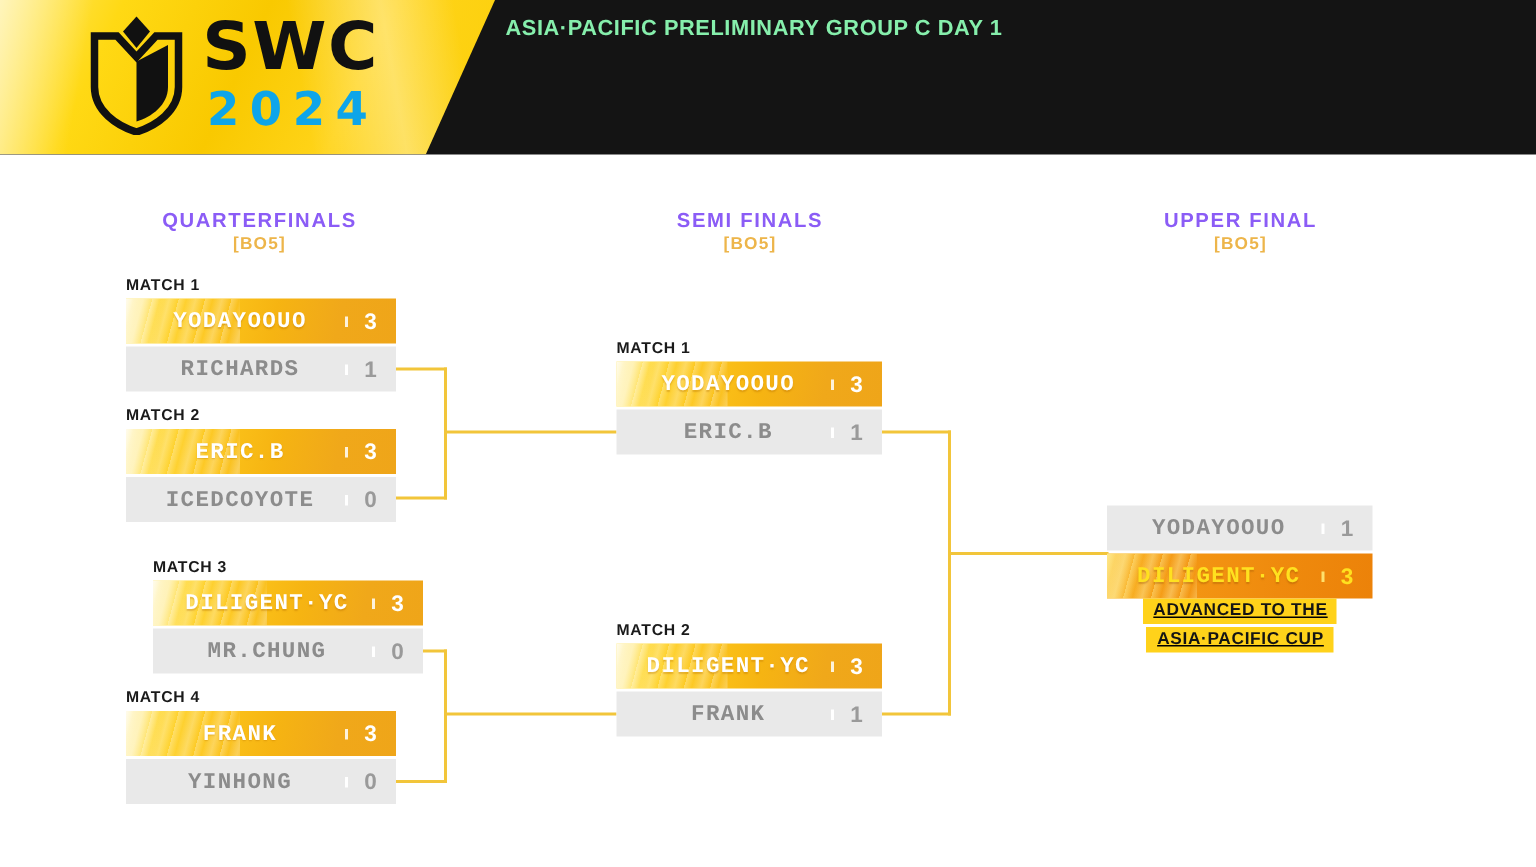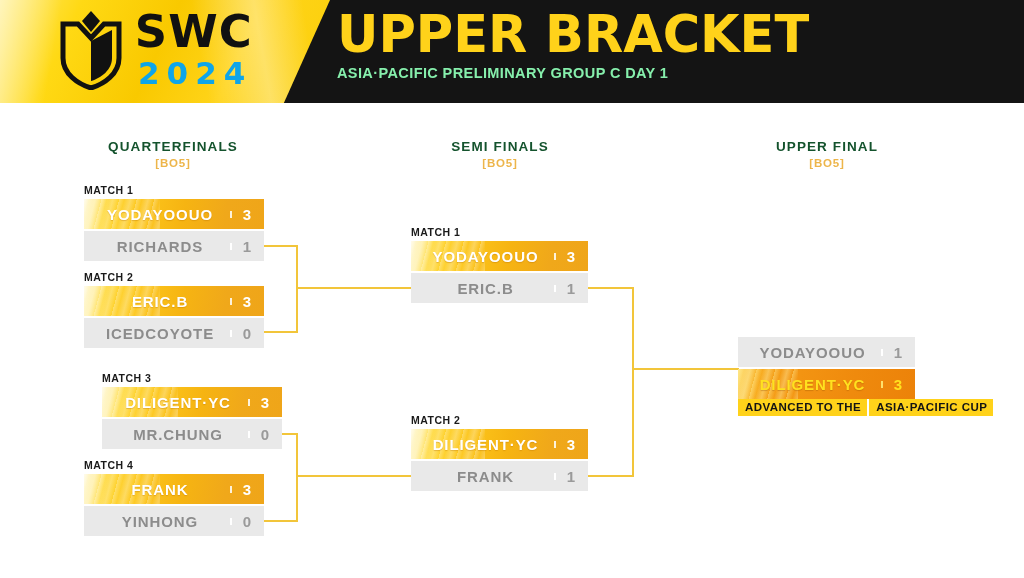--- a/index.html
+++ b/index.html
@@ -45,21 +45,21 @@
   .header-sub {
     font-size: 14.5px; font-weight: 700; color: #86efac; letter-spacing: .4px;
     font-family: "Liberation Sans", sans-serif; margin-top: 3px; white-space: nowrap;
   }
 
   
   .bracket { position: absolute; left:0; top: 103px; width: 1024px; height: 475px; }
 
   .round-head { position: absolute; text-align: center; }
   .round-title {
-    font-size: 13.5px; font-weight: 800; color: #14532d; letter-spacing: 1.1px;
+    font-size: 13.5px; font-weight: 800; color: #8b5cf6; letter-spacing: 1.1px;
     font-family: "Liberation Sans", sans-serif; white-space: nowrap;
   }
   .round-bo {
     font-size: 11.5px; font-weight: 800; color: #EDB54A; letter-spacing: .8px;
     font-family: Liberation Sans, sans-serif; margin-top: 3px;
   }
 
   
   .match { position: absolute; }
   .match-label {
@@ -91,21 +91,21 @@
   }
   .row.final-win::before {
     content:""; position:absolute; left:0; top:0; width:34%; height:100%;
     background: repeating-linear-gradient(105deg, rgba(255,235,150,.45) 0px, rgba(255,180,40,.05) 6px, rgba(255,240,170,.40) 12px, rgba(255,170,30,.02) 18px);
     pointer-events:none;
   }
 
   .team {
     flex: 1; text-align: center; padding: 0 8px 0 14px;
     font-size: 15px; font-weight: 800; letter-spacing: .9px;
-    font-family: Liberation Sans, sans-serif; white-space: nowrap;
+    font-family: Liberation Mono, monospace; white-space: nowrap;
     position: relative; z-index: 2;
   }
   .row.win .team { color: #ffffff; text-shadow: 0 1px 1px rgba(180,110,0,.35); }
   .row.lose .team { color: #8C8C8C; }
   .row.final-win .team { color: #FFE11F; text-shadow: 0 1px 1px rgba(150,80,0,.35); }
 
   .score {
     width: 34px; text-align: center; font-size: 15px; font-weight: 800;
     font-family: "Liberation Sans", sans-serif; position: relative; z-index: 2;
   }
@@ -113,21 +113,21 @@
     content:""; position:absolute; left:0; top: 5px; bottom: 5px; width: 2px;
   }
   .row.win .score { color:#ffffff; }
   .row.win .score::before { background: rgba(255,255,255,.85); }
   .row.lose .score { color:#9A9A9A; }
   .row.lose .score::before { background: #ffffff; }
   .row.final-win .score { color:#FFE11F; }
   .row.final-win .score::before { background: rgba(255,235,120,.9); }
 
   
-  .advanced { position:absolute; display:flex; flex-direction:row; align-items:center; gap:2px; }
+  .advanced { position:absolute; display:flex; flex-direction:column; align-items:center; gap:2px;text-decoration:underline; }
   .adv-line {
     background:#FFD21A; color:#141414; font-weight:800; font-size:11.5px;
     letter-spacing:.45px; padding:2px 6px 2px 7px; white-space:nowrap;
     font-family:"Liberation Sans", sans-serif; line-height:1.15;
   }
 
   
   .conn { position:absolute; background:#F2C53A; }
   .conn.h { height:2px; }
   .conn.v { width:2px; }
@@ -146,21 +146,20 @@
         <path d="M7 16 L7 50 C7 66 22 76 35 80 C48 76 63 66 63 50 L63 16 L48 16 L35 30 L22 16 Z" fill="none" stroke="#111" stroke-width="5"></path>
         <path d="M35 33 L56 22 L56 50 C56 62 45 70 35 73 Z" fill="#111"></path>
       </svg>
       <div class="swc-text">
         <div class="swc-main">SWC</div>
         <div class="swc-year">2024</div>
       </div>
     </div>
 
     <div class="header-titles">
-      <div class="header-title">UPPER BRACKET</div>
       <div class="header-sub">ASIA·PACIFIC PRELIMINARY GROUP C DAY 1</div>
     </div>
   </div>
 
   <div class="bracket">
 
     <div class="round-head" style="left:83px; top:36px; width:180px;">
       <div class="round-title">QUARTERFINALS</div>
       <div class="round-bo">[BO5]</div>
     </div>

